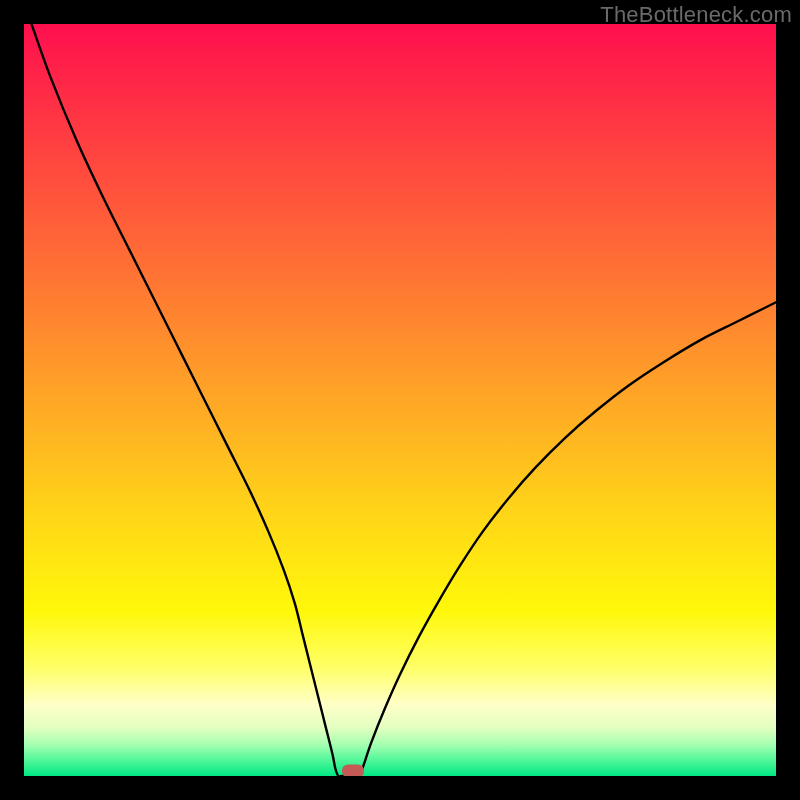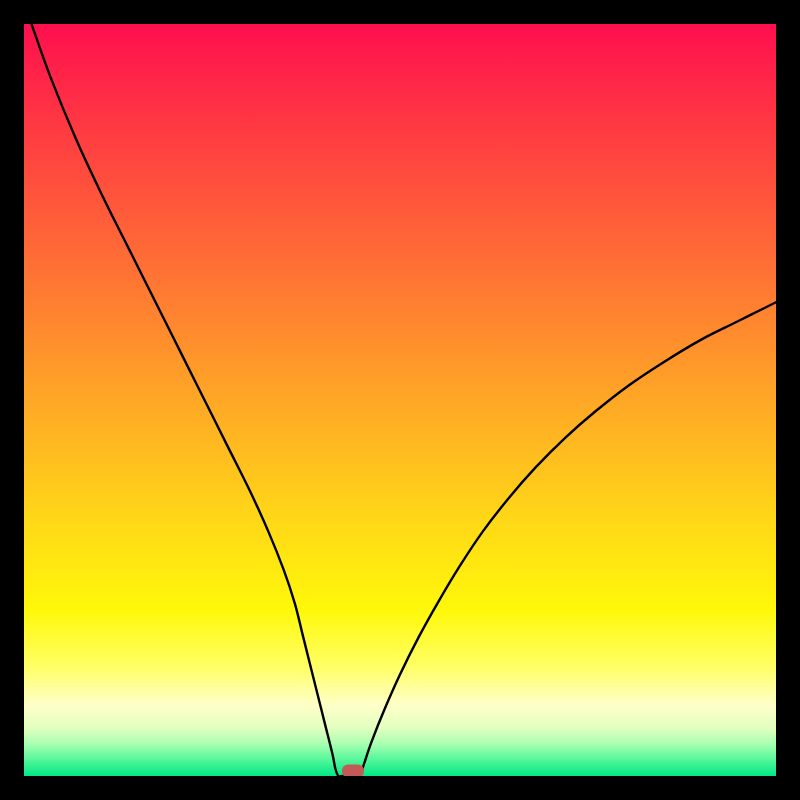--- a/index.html
+++ b/index.html
@@ -51,20 +51,21 @@
     height: 13px;
     background: #c35a55;
     border-radius: 6px;
     transform: translate(-50%, -50%);
   }
 </style>
 </head>
 <body>
 
 <div class="frame">
+  <div class="watermark">TheBottleneck.com</div>
   <div class="plot-area">
     <svg class="gradient" viewBox="0 0 100 100" preserveAspectRatio="none">
       <defs>
         <linearGradient id="bg-grad" x1="0" y1="0" x2="0" y2="1">
             <stop offset="0.00%" stop-color="#ff0f4e"></stop>
             <stop offset="14.00%" stop-color="#ff3a42"></stop>
             <stop offset="32.00%" stop-color="#ff6f35"></stop>
             <stop offset="50.00%" stop-color="#ffa726"></stop>
             <stop offset="66.00%" stop-color="#ffd817"></stop>
             <stop offset="78.00%" stop-color="#fff80a"></stop>

